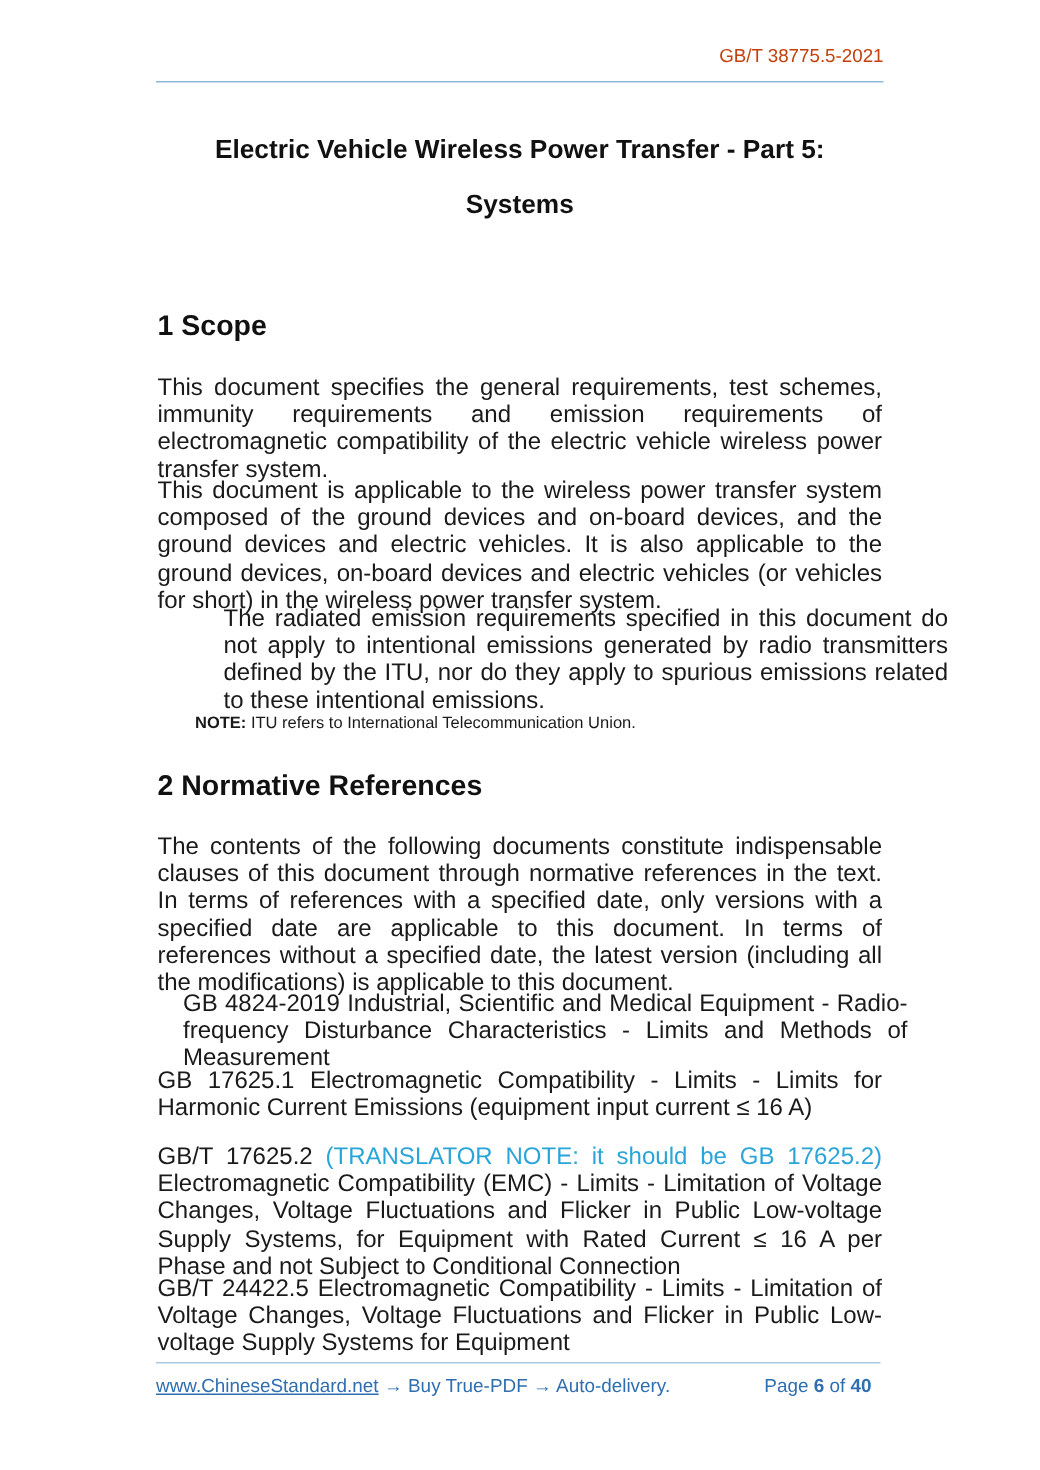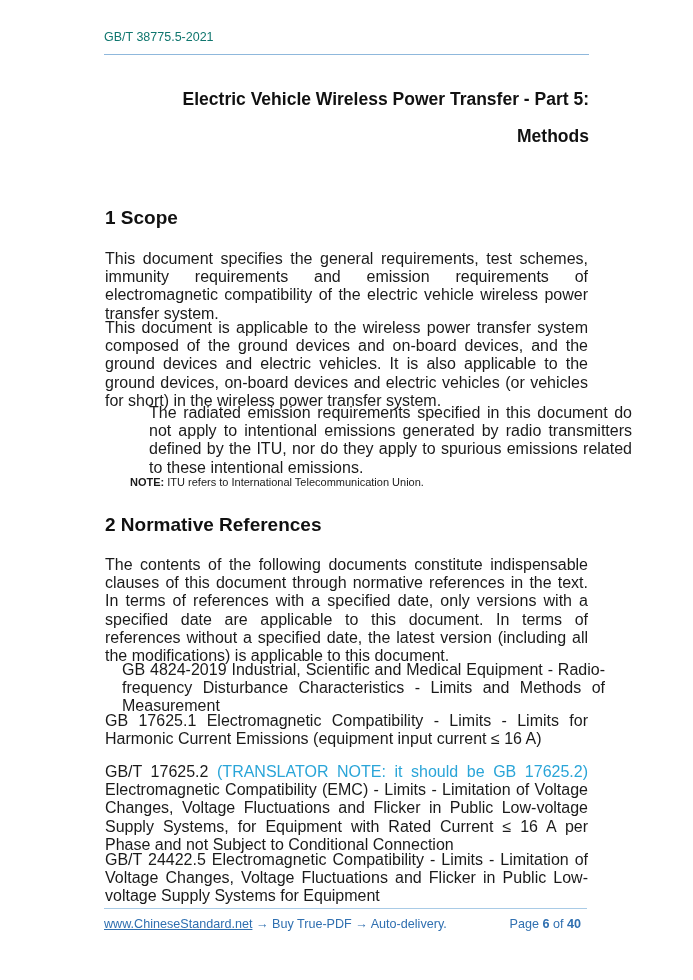--- a/index.html
+++ b/index.html
@@ -1,21 +1,21 @@
 <!DOCTYPE html>
 <html><head>
 <meta charset="utf-8">
 <style>
   html, body { margin: 0; padding: 0; background: #ffffff; }
   body { width: 693px; height: 980px; position: relative; overflow: hidden;
          font-family: "Liberation Sans", sans-serif; color: #1a1a1a; }
-  .header { position: absolute; top: 30px; left: 104px; width: 485px; text-align: left;
-            font-size: 12.5px; color: #0f766e; }
+  .header { position: absolute; top: 30px; left: 104px; width: 485px; text-align: right;
+            font-size: 12.5px; color: #c2410c; }
   .header-rule { position: absolute; top: 54px; left: 104px; width: 485px; height: 1px; background: #8fb8dc; }
-  .title { position: absolute; top: 81px; left: 104px; width: 485px; text-align: right;
+  .title { position: absolute; top: 81px; left: 104px; width: 485px; text-align: center;
            font-weight: bold; font-size: 17.5px; line-height: 37px; color: #111; }
   .h1 { position: absolute; left: 105px; font-weight: bold; font-size: 19px; color: #111; }
   .p { position: absolute; left: 105px; width: 483px; font-size: 16px; line-height: 18.2px;
        text-align: justify; color: #1a1a1a; }
   .note { position: absolute; left: 130px; font-size: 11px; color: #1a1a1a; }
   .note b { font-weight: bold; }
   .tn { color: #2aa5d8; margin-top: 32px; }
   .footer-rule { position: absolute; top: 908px; left: 104px; width: 483px; height: 1px; background: #a9cbe6; }
   .footer { position: absolute; top: 917px; left: 104px; width: 483px; font-size: 12.6px; color: #2f6fb0; }
   .footer a { color: #2f6fb0; text-decoration: underline; }
@@ -23,21 +23,21 @@
   .footer .right b { font-weight: bold; }
 </style>
 </head>
 <body>
 
 <div class="header">GB/T 38775.5-2021</div>
 <div class="header-rule"></div>
 
 <div class="title">
   <div>Electric Vehicle Wireless Power Transfer - Part 5:</div>
-  <div>Methods</div>
+  <div>Systems</div>
 </div>
 
 <div class="h1" style="top:207px;">1 Scope</div>
 
 <div class="p" style="top:250px;">This document specifies the general requirements, test schemes, immunity requirements and emission requirements of electromagnetic compatibility of the electric vehicle wireless power transfer system.</div>
 <div class="p" style="top:319px;">This document is applicable to the wireless power transfer system composed of the ground devices and on-board devices, and the ground devices and electric vehicles. It is also applicable to the ground devices, on-board devices and electric vehicles (or vehicles for short) in the wireless power transfer system.</div>
 <div class="p" style="top:404px;margin-left:44px;">The radiated emission requirements specified in this document do not apply to intentional emissions generated by radio transmitters defined by the ITU, nor do they apply to spurious emissions related to these intentional emissions.</div>
 
 <div class="note" style="top:476px;">
   <b>NOTE:</b><span> ITU refers to International Telecommunication Union.</span>

